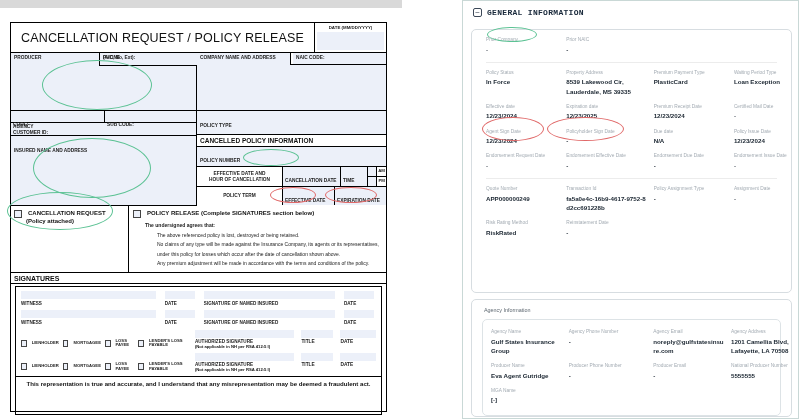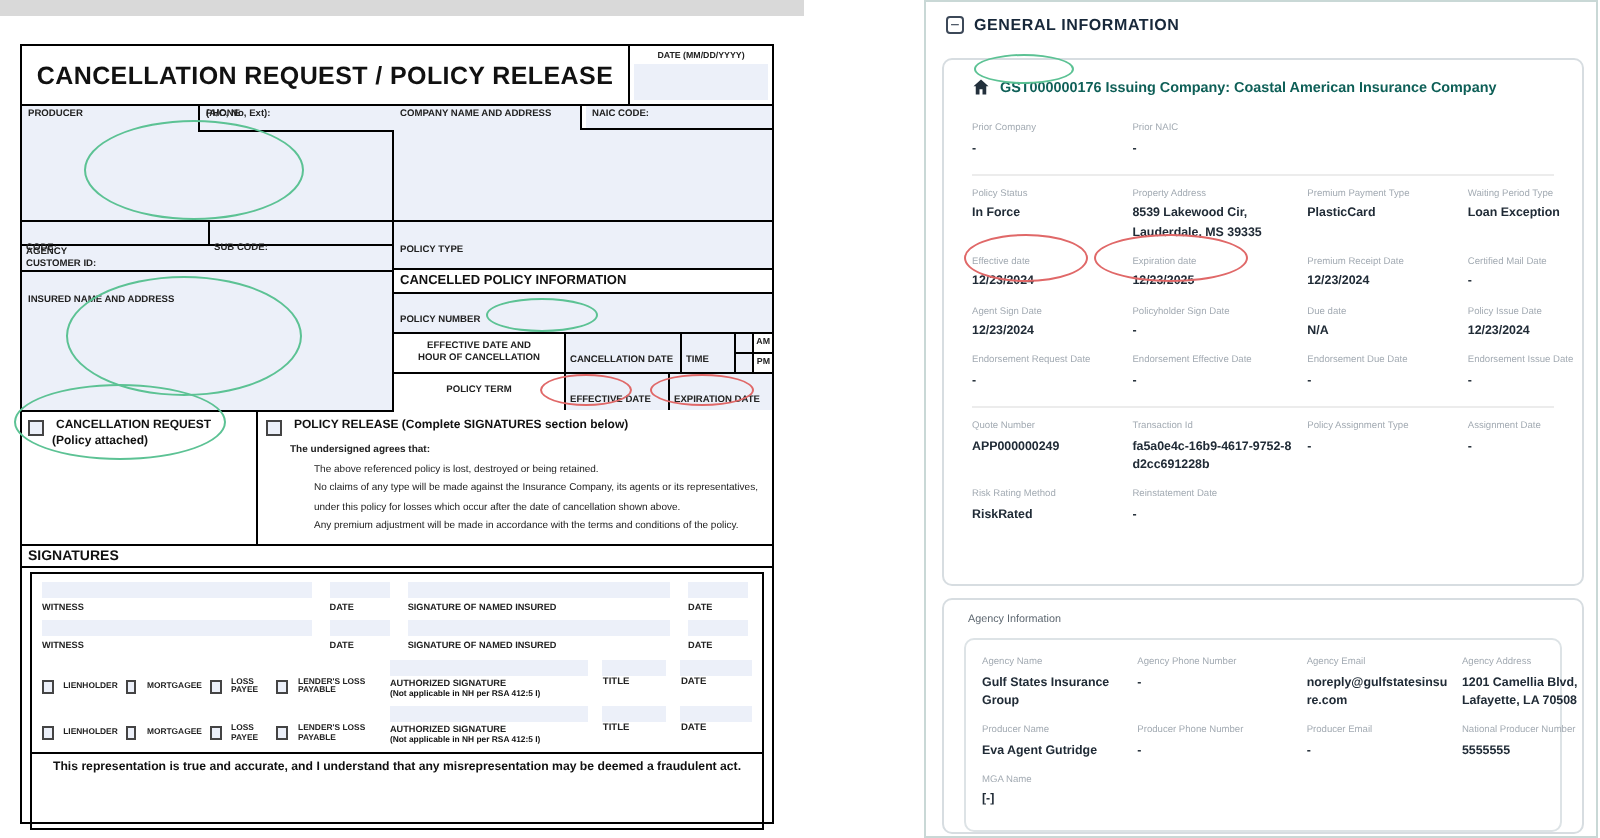--- a/index.html
+++ b/index.html
@@ -6,21 +6,21 @@
   #stage{position:relative;width:800px;height:419px;background:#fff;overflow:hidden;
          font-family:"Liberation Sans","DejaVu Sans",sans-serif;color:#111;}
   .topstrip{position:absolute;left:0;top:0;width:402px;height:8px;background:#d9d9d9;}
   
   #form{position:absolute;left:10px;top:22px;width:377px;height:390px;border:1.6px solid #000;background:#fff;box-sizing:border-box;}
   #form *{box-sizing:border-box;}
   .lbl{font-size:4.8px;font-weight:bold;color:#222;line-height:1.15;}
   .fill{background:#ecf0f9;}
   .hdr{display:flex;height:30px;border-bottom:1.2px solid #000;}
   .logo{width:88px;display:flex;align-items:center;justify-content:center;}
-  .ftitle{flex:1;display:flex;align-items:center;justify-content:center;font-size:12.5px;font-weight:bold;letter-spacing:.2px;}
+  .ftitle{flex:1;display:flex;align-items:center;justify-content:center;font-size:12.5px;font-weight:normal;letter-spacing:.2px;}
   .datebox{width:72px;border-left:1.2px solid #000;display:flex;flex-direction:column;}
   .datebox .lbl{text-align:center;padding-top:2px;font-size:4.4px;}
   .datebox .din{flex:1;margin:2px;background:#ecf0f9;}
   .cols{display:flex;}
   .lcol{width:188px;border-right:1.2px solid #000;}
   .rcol{width:189px;}
   .producer{height:58px;position:relative;border-bottom:1px solid #000;background:#ecf0f9;}
   .producer .lbl{position:absolute;left:3px;top:2px;}
   .phonebox{position:absolute;left:88px;top:0;width:100px;height:13px;border-left:1px solid #000;border-bottom:1px solid #000;padding:1px 2px;background:#ecf0f9;}
   .coderow{display:flex;height:12px;border-bottom:1px solid #000;background:#ecf0f9;}
@@ -70,21 +70,21 @@
   .lhcbs .lbl{font-size:4.2px;font-weight:bold;}
   .lhcbs .cb{width:7px;height:7px;margin-right:1px;}
   .authsig .lbl{font-size:4.6px;}
   .authsig .note{font-size:4.2px;font-weight:bold;}
   .statement{border-top:1.2px solid #000;margin:0 -5px;padding:3px 2px;text-align:center;font-size:6.1px;font-weight:bold;}
   
   #panel{position:absolute;left:462px;top:0;width:337px;height:419px;background:#fff;border:1px solid #c9d8d6;box-sizing:border-box;}
   #panel *{box-sizing:border-box;}
   .phead{display:flex;align-items:center;gap:5px;padding:7px 0 0 10px;}
   .collapse{width:9px;height:9px;border:1px solid #3c4858;border-radius:2px;display:flex;align-items:center;justify-content:center;font-size:8px;color:#3c4858;line-height:1;cursor:pointer;}
-  .ptitle{font-size:8px;font-weight:bold;letter-spacing:.3px;color:#18283a;}
+  .ptitle{font-size:8px;font-weight:bold;letter-spacing:.3px;color:#18283a;font-family:Liberation Mono, monospace;}
   .card{position:absolute;left:8px;width:321px;border:1px solid #d7dde1;border-radius:5px;background:#fff;overflow:hidden;}
   #card1{top:28px;height:264px;}
   #card2{top:298px;height:118px;}
   .chead{display:flex;align-items:center;gap:5px;padding:9px 14px 7px 14px;}
   .homeic{width:9px;height:9px;flex:0 0 auto;}
   .clink{font-size:7.2px;font-weight:bold;color:var(--panel-link,#0e5f57);}
   .frow{display:grid;grid-template-columns:25.5% 28% 25.5% 21%;column-gap:6px;padding:0 14px;margin:7px 0 8px 0;}
   .fl{font-size:4.8px;color:#a3abb3;margin-bottom:2.5px;}
   .fv{font-size:6.2px;font-weight:bold;color:#202b36;line-height:1.5;word-break:break-word;}
   .divider{height:1px;background:#ececec;margin:6px 14px;}
@@ -280,26 +280,20 @@
     </div>
   </div>
 
   <div id="panel">
     <div class="phead">
       <div class="collapse">−</div>
       <div class="ptitle">GENERAL INFORMATION</div>
     </div>
 
     <div class="card" id="card1">
-      <div class="chead">
-        <svg class="homeic" viewBox="0 0 12 12">
-          <path d="M6 1 L11 5.5 H9.5 V11 H7 V7.5 H5 V11 H2.5 V5.5 H1 Z" fill="#23303c"></path>
-        </svg>
-        <div class="clink"><span>GST000000176</span><span> Issuing Company: Coastal American Insurance Company</span></div>
-      </div>
 
       <div class="frow">
         <div>
             <div class="fl">Prior Company</div>
             <div class="fv">-</div>
           </div>
         <div>
             <div class="fl">Prior NAIC</div>
             <div class="fv">-</div>
           </div>

